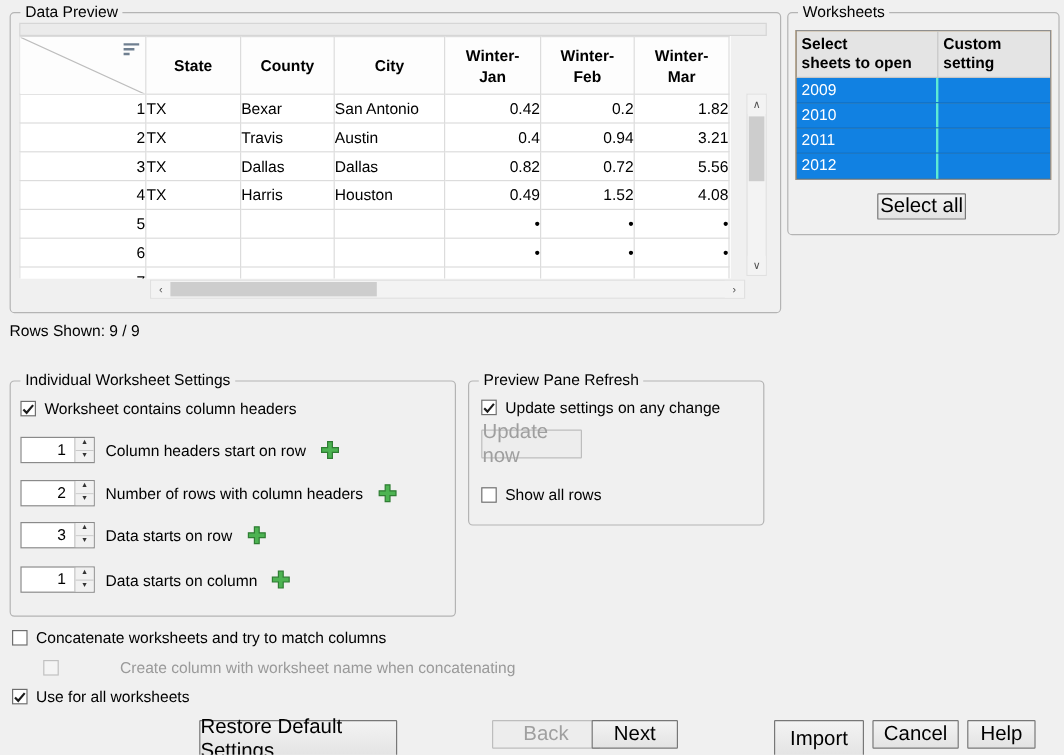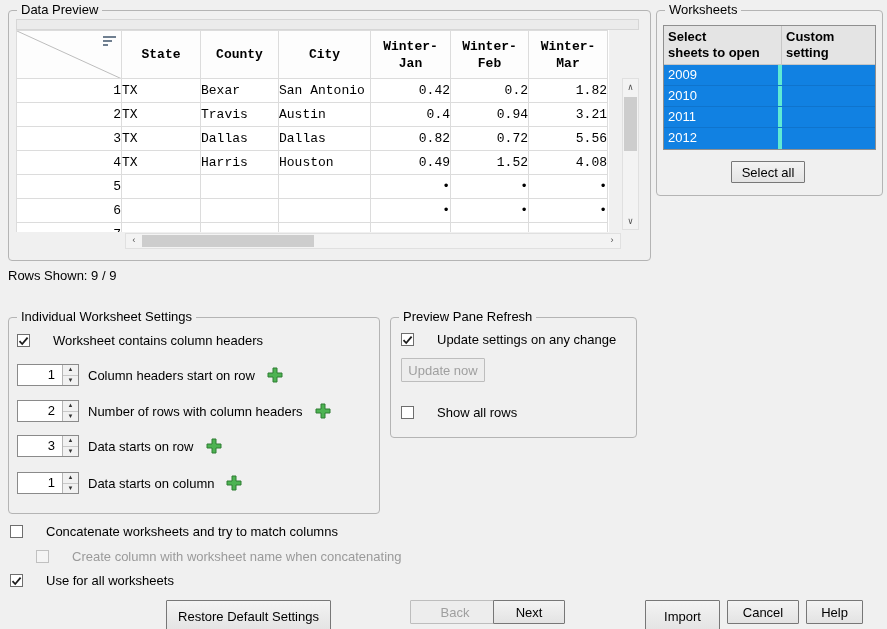--- a/index.html
+++ b/index.html
@@ -13,21 +13,21 @@
   .dialog { position: relative; width: 887px; height: 629px; background: #f0f0f0; overflow: hidden; }
 
   
   .group { position: absolute; border: 1px solid #b4b4b4; border-radius: 4px; }
   .group-label {
     position: absolute; top: -9px; left: 8px;
     background: #f0f0f0; padding: 0 4px; white-space: nowrap; line-height: 16px;
   }
 
   
-  .table-widget { position: absolute; left: 7px; top: 8px; width: 626px; height: 232px; font-family: Liberation Mono, monospace; }
+  .table-widget { position: absolute; left: 7px; top: 8px; width: 626px; height: 232px; }
   .top-strip { position: absolute; left: 0; top: 0; width: 623px; height: 11px; background: #ebebeb; border: 1px solid #d6d6d6; }
   .tbl-clip { position: absolute; left: 0; top: 11px; width: 593px; height: 202px; overflow: hidden; background: #fff; }
   table.preview { border-collapse: collapse; table-layout: fixed; width: 591px; background: #fff; }
   table.preview th, table.preview td {
     border: 1px solid #dcdcdc; overflow: hidden; white-space: nowrap;
     font-size: 13px; padding: 0;
   }
   table.preview th { height: 48px; font-weight: bold; text-align: center; vertical-align: middle; background: #fdfdfd; }
   table.preview td { height: 24px; line-height: 23px; }
   .hdr-text { white-space: pre-line; line-height: 17px; display: inline-block; }
@@ -55,38 +55,38 @@
 
   
   .ws-list { position: absolute; left: 6px; top: 14px; width: 213px; border: 1px solid #8f8f8f; background: #a16207; }
   .ws-header { display: flex; background: #e4e4e4; }
   .ws-hcell { font-weight: bold; white-space: pre-line; line-height: 16px; padding: 3px 2px 3px 4px; border-bottom: 1px solid #c6c6c6; }
   .ws-hcell.c1 { width: 118px; border-right: 1px solid #c6c6c6; }
   .ws-hcell.c2 { width: 93px; }
   .ws-row { display: flex; height: 21px; background: #1181e2; color: #fff; border-bottom: 1px solid #0f74cd; }
   .ws-row:last-child { border-bottom: none; }
   .ws-cell { line-height: 20px; }
-  .ws-cell.c1 { width: 118px; padding-left: 4px; border-right: 4px solid #5eead4; }
+  .ws-cell.c1 { width: 118px; padding-left: 4px; border-right: 2px solid #5eead4; }
   .ws-cell.c2 { width: 93px; }
 
   
   .btn {
     position: absolute; display: flex; align-items: center; justify-content: center;
     background: linear-gradient(#f3f3f3, #e3e3e3); border: 1px solid #777;
-    font-family: inherit; font-size: 13px; color: #000; border-radius: 1px; cursor: default;
+    font-family: inherit; font-size: 17px; color: #000; border-radius: 1px; cursor: default;
   }
   .btn.disabled { background: #ededed; border-color: #bdbdbd; color: #9f9f9f; }
 
   
   .cb { position: absolute; display: flex; align-items: center; }
   .cbbox {
     width: 13px; height: 13px; background: #fff; border: 1px solid #6e6e6e;
     display: inline-flex; align-items: center; justify-content: center; flex: none;
   }
-  .cb-label { margin-left: 23px; white-space: nowrap; }
+  .cb-label { margin-left: 7px; white-space: nowrap; }
   .cb.disabled .cbbox { background: #f4f4f4; border-color: #c0c0c0; }
   .cb.disabled .cb-label { color: #9a9a9a; }
 
   
   .spin-row { position: absolute; display: flex; align-items: center; }
   .spinbox { position: relative; width: 62px; height: 22px; background: #fff; border: 1px solid #8a8a8a; flex: none; }
   .spin-value { position: absolute; left: 0; top: 0; right: 18px; height: 100%; text-align: right; padding-right: 5px; line-height: 20px; }
   .spin-btns { position: absolute; right: 0; top: 0; width: 16px; height: 100%; border-left: 1px solid #b5b5b5; display: flex; flex-direction: column; }
   .spin-up, .spin-down { flex: 1; font-size: 6px; line-height: 9px; text-align: center; color: #333; background: #f1f1f1; }
   .spin-up { border-bottom: 1px solid #c9c9c9; }
@@ -337,34 +337,34 @@
 
     <div class="cb" style="left:10px; top:14px;">
       <span class="cbbox">
         <svg width="11" height="10" viewBox="0 0 11 10">
           <path d="M1.5 5.2 L4.2 8 L9.6 1.6" stroke="#1c1c1c" stroke-width="1.8" fill="none"></path>
         </svg>
       </span>
       <span class="cb-label">Update settings on any change</span>
     </div>
 
-    <div class="btn disabled" style="left:10px; top:40px; width:84px; height:24px;text-align:right;">Update now</div>
+    <div class="btn disabled" style="left:10px; top:40px; width:84px; height:24px;">Update now</div>
 
     <div class="cb" style="left:10px; top:87px;">
       <span class="cbbox"></span>
       <span class="cb-label">Show all rows</span>
     </div>
   </div>
 
   <div class="cb" style="left:10px; top:524px;">
     <span class="cbbox"></span>
     <span class="cb-label">Concatenate worksheets and try to match columns</span>
   </div>
 
-  <div class="cb disabled" style="left:36px; top:549px;">
+  <div class="cb disabled" style="left:36px; top:549px;gap:44px;">
     <span class="cbbox"></span>
     <span class="cb-label">Create column with worksheet name when concatenating</span>
   </div>
 
   <div class="cb" style="left:10px; top:573px;">
     <span class="cbbox">
       <svg width="11" height="10" viewBox="0 0 11 10">
         <path d="M1.5 5.2 L4.2 8 L9.6 1.6" stroke="#1c1c1c" stroke-width="1.8" fill="none"></path>
       </svg>
     </span>

